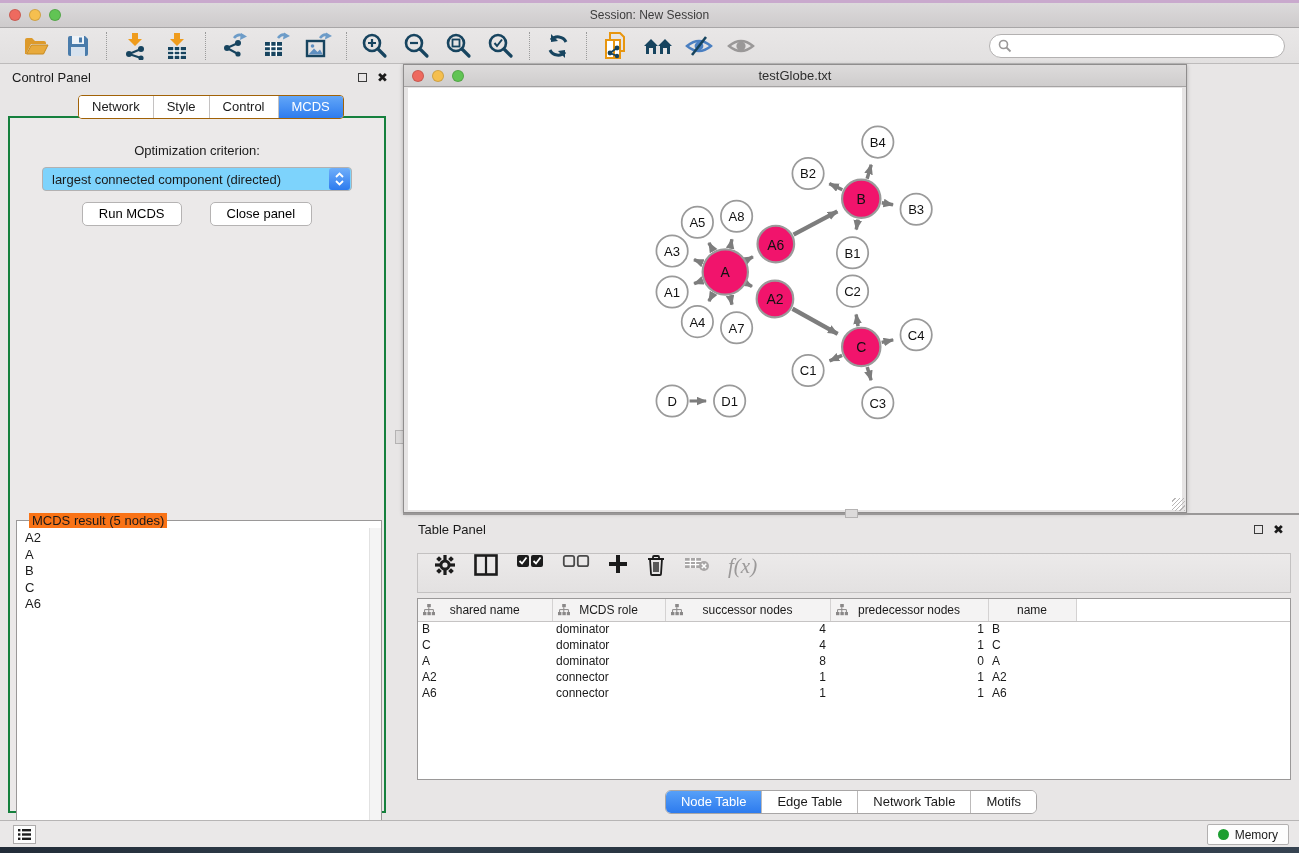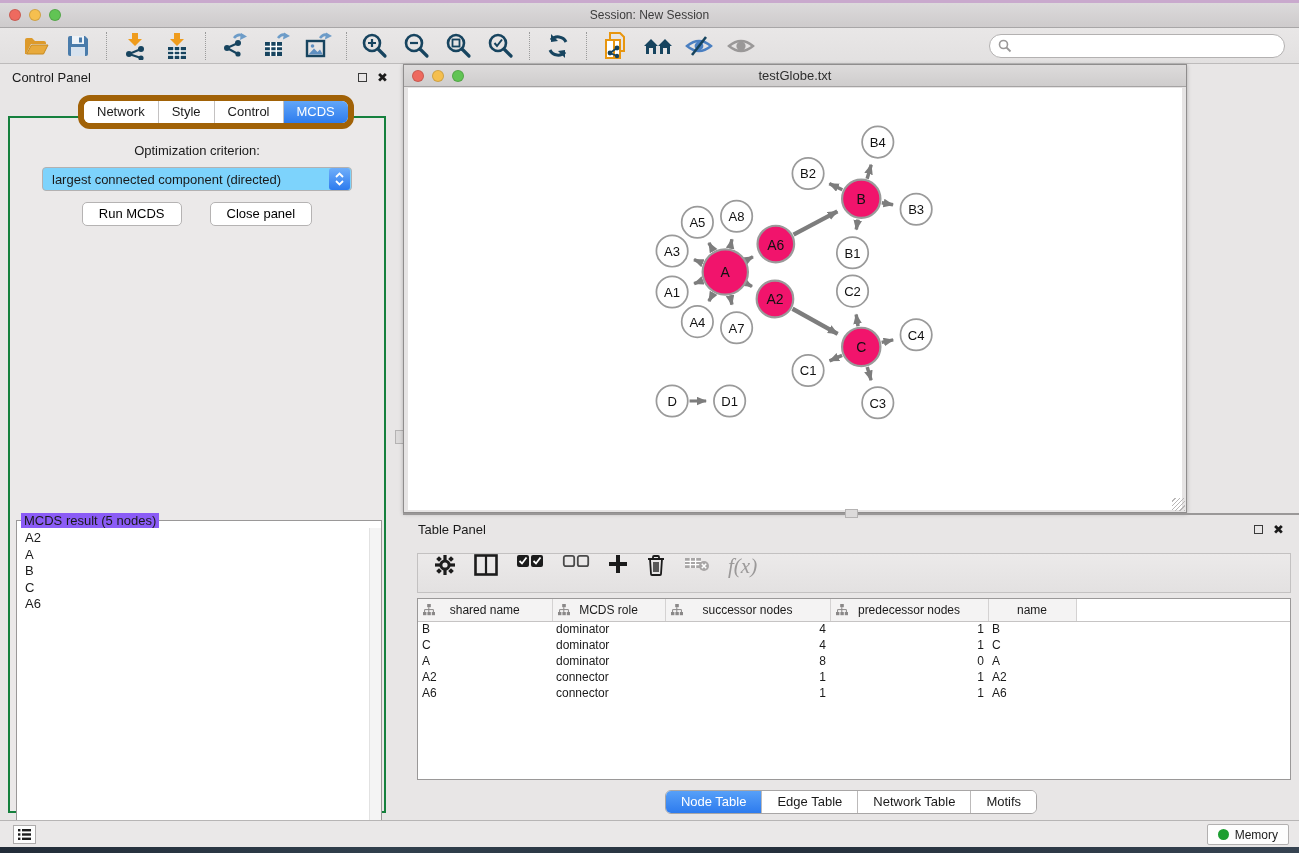--- a/index.html
+++ b/index.html
@@ -29,40 +29,40 @@
   .search-field input { border:none; outline:none; flex:1; font-size:12px; background:transparent; font-family:inherit; }
 
   
   .control-panel { position:absolute; left:0; top:64px; width:400px; height:756px; }
   .panel-header { height:26px; display:flex; align-items:center; padding:0 12px; }
   .panel-title { font-size:13px; color:#1a1a1a; }
   .panel-header .win-icons { margin-left:auto; display:flex; gap:10px; align-items:center; }
   .float-box { width:9px; height:9px; border:1.5px solid #3a3a3a; display:inline-block; }
   .close-x { font-size:13px; font-weight:bold; color:#1a1a1a; line-height:1; }
 
-  .cp-tabs { position:absolute; left:78px; top:31px; display:flex; border:6px solid #a16207; border-radius:12px; overflow:hidden; background:#fff; z-index:3; }
+  .cp-tabs { position:absolute; left:78px; top:31px; display:flex; border:1px solid #a16207; border-radius:4px; overflow:hidden; background:#fff; z-index:3; }
   .cp-tab { padding:3px 13px 4px; font-size:13px; background:#fff; border-right:1px solid #c4c2c2; cursor:pointer; }
   .cp-tab:last-child { border-right:none; }
   .cp-tab.active { background:linear-gradient(#62a6f8,#2e7cee); color:#fff; }
 
   .cp-body { position:absolute; left:8px; top:52px; width:378px; height:697px;
       background:#ebe9e9; border:2px solid #15803d; }
   .opt-label { text-align:center; margin-top:25px; font-size:13px; }
   .combo { position:relative; margin:9px auto 0; width:310px; height:24px; background:#7dd3fc;
       border:1px solid #b3b1b1; border-radius:4px; display:flex; align-items:center; cursor:pointer; }
   .combo-text { padding-left:9px; font-size:13px; flex:1; }
   .combo-steppers { width:21px; height:22px; margin-right:1px; border-radius:3px;
       background:linear-gradient(#6faefa,#2d7bee); display:flex; flex-direction:column; align-items:center; justify-content:center; }
   .combo-steppers svg { display:block; }
   .cp-buttons { display:flex; justify-content:center; gap:28px; margin-top:11px; }
   .btn { background:#fff; border:1px solid #b5b3b3; border-radius:5px; padding:3px 16px 4px; font-size:13px; cursor:pointer; }
 
   .result-box { position:absolute; left:6px; top:395px; width:366px; height:336px;
       border:1px solid #9a9898; background:#fff; }
-  .result-box legend { margin-left:4px; padding:0 3px; font-size:13px; background:#8b5cf6; }
+  .result-box legend { margin-left:12px; padding:0 3px; font-size:13px; background:#f97316; }
   .result-list { position:absolute; left:3px; top:2px; right:3px; bottom:4px; background:#fff; overflow:hidden; }
   .result-item { font-size:13px; padding:0 0 1px 5px; line-height:15.5px; }
   .result-scroll { position:absolute; right:0; top:0; bottom:0; width:12px; background:#f4f4f4; border-left:1px solid #e2e2e2; }
 
   
   .net-window { position:absolute; left:403px; top:64px; width:784px; height:449px;
       border:1px solid #8f8d8d; background:#e6e4e4; box-shadow:0 1px 4px rgba(0,0,0,.25); }
   .net-titlebar { height:22px; background:linear-gradient(#dddbdb,#cfcdcd); border-bottom:1px solid #a5a3a3;
       display:flex; align-items:center; position:relative; }
   .net-titlebar .lights { margin-left:8px; }

